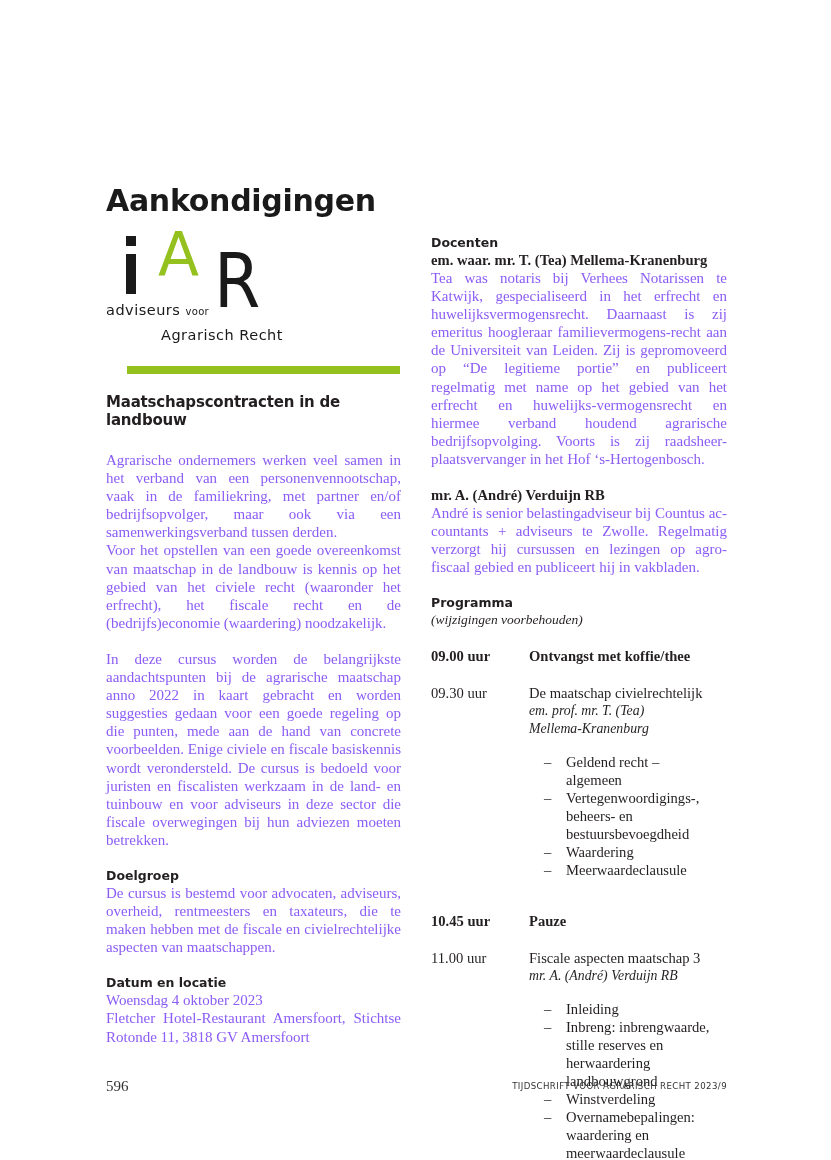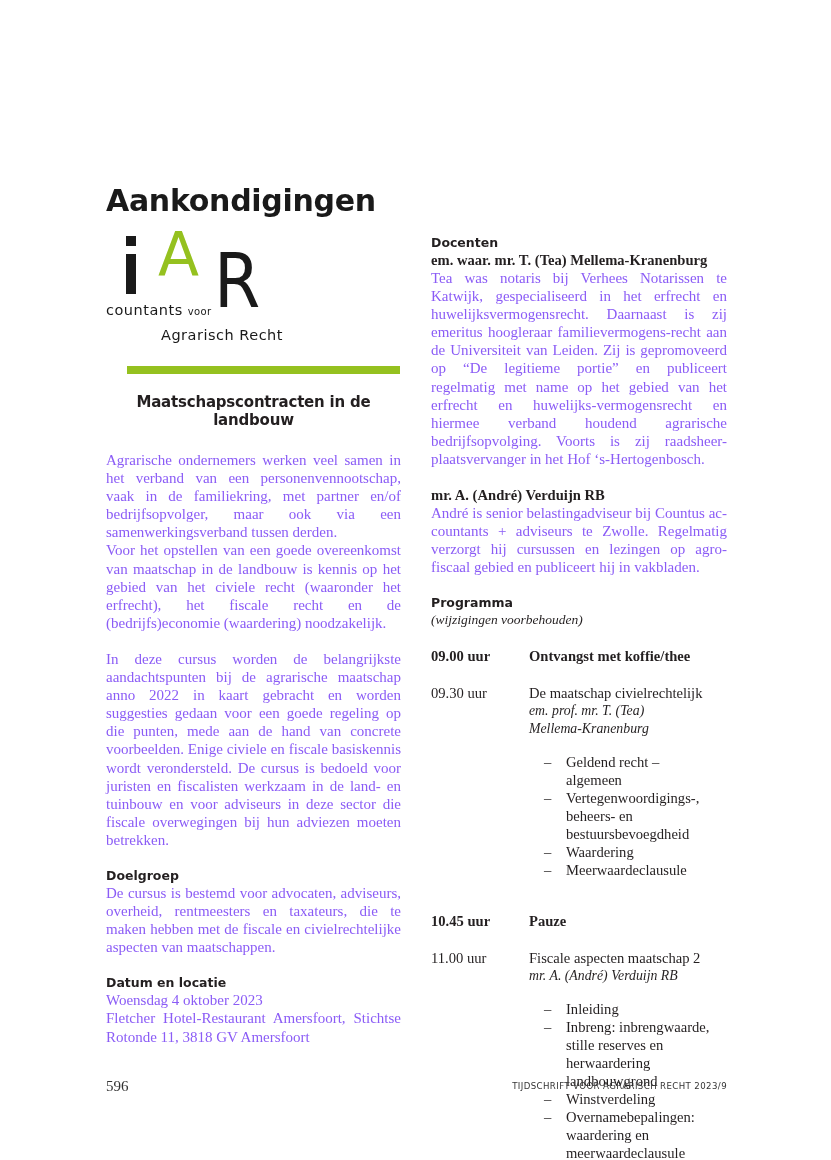--- a/index.html
+++ b/index.html
@@ -20,21 +20,21 @@
   .logo .r-letter { position: absolute; left: 108px; top: 8px; font-family: "DejaVu Sans", sans-serif; font-size: 74px; color: #1a1a1a; line-height: 1; transform: scaleX(0.9); transform-origin: left; }
   .logo .line1 { position: absolute; left: 0; top: 66px; font-family: "DejaVu Sans", sans-serif; font-size: 14.5px; color: #1a1a1a; letter-spacing: 0.5px; white-space: nowrap; }
   .logo .line1 .small { font-size: 10px; letter-spacing: 0.3px; }
   .logo .line2 { position: absolute; left: 55px; top: 91px; font-family: "DejaVu Sans", sans-serif; font-size: 14.5px; color: #1a1a1a; letter-spacing: 0.5px; white-space: nowrap; }
 
   .green-rule { position: absolute; left: 127px; top: 366px; width: 273px; height: 8px; background: #95c11f; }
 
   .col-left { position: absolute; left: 106px; top: 393px; width: 295px; }
   .col-right { position: absolute; left: 431px; top: 234px; width: 296px; }
 
-  .section-title { font-family: "DejaVu Sans", sans-serif; font-weight: bold; font-size: 15px; margin: 0 0 20px 0; letter-spacing: -0.2px; text-align: center; }
+  .section-title { font-family: "DejaVu Sans", sans-serif; font-weight: bold; font-size: 15px; margin: 0 0 20px 0; letter-spacing: -0.2px; }
   .heading { font-family: "DejaVu Sans", sans-serif; font-weight: bold; font-size: 12.5px; margin: 0; line-height: 17px; }
   p.body {
     font-family: "Liberation Serif", serif; font-size: 15px; line-height: 18.1px;
     text-align: justify; margin: 0; color: #8b5cf6; hyphens: manual;
   }
   p.body.left { text-align: left; }
   .gap { height: 18px; }
   .speaker-name { font-family: "Liberation Serif", serif; font-weight: bold; font-size: 14.6px; line-height: 18px; margin: 0; }
   .italic-note { font-family: "Liberation Serif", serif; font-style: italic; font-size: 13.5px; line-height: 18px; margin: 0; }
 
@@ -56,21 +56,21 @@
 <h1 class="page-title">Aankondigingen</h1>
 
 <div class="logo">
   <div class="i">
     <div class="dot"></div>
     <div class="stem"></div>
   </div>
   <div class="a-letter">A</div>
   <div class="r-letter">R</div>
   <div class="line1">
-    <span>countants</span>
+    <span>adviseurs</span>
     <span class="small">voor</span>
   </div>
   <div class="line2">Agrarisch Recht</div>
 </div>
 
 <div class="green-rule"></div>
 
 <div class="col-left">
   <h2 class="section-title">Maatschapscontracten in de landbouw</h2>
   <div style="height:2px"></div>
@@ -123,21 +123,21 @@
 
   <div class="prog-row">
     <div class="prog-time bold">10.45 uur</div>
     <div class="prog-body bold">Pauze</div>
   </div>
   <div class="gap"></div>
 
   <div class="prog-row">
     <div class="prog-time">11.00 uur</div>
     <div class="prog-body">
-      <div>Fiscale aspecten maatschap 2</div>
+      <div>Fiscale aspecten maatschap 3</div>
       <div class="prog-speaker">mr. A. (André) Verduijn RB</div>
       <ul class="prog-list">
         <li>Inleiding</li>
         <li>Inbreng: inbrengwaarde, stille reserves en herwaardering landbouwgrond</li>
         <li>Winstverdeling</li>
         <li>Overnamebepalingen: waar­dering en meerwaardeclausule</li>
       </ul>
     </div>
   </div>
 </div>

